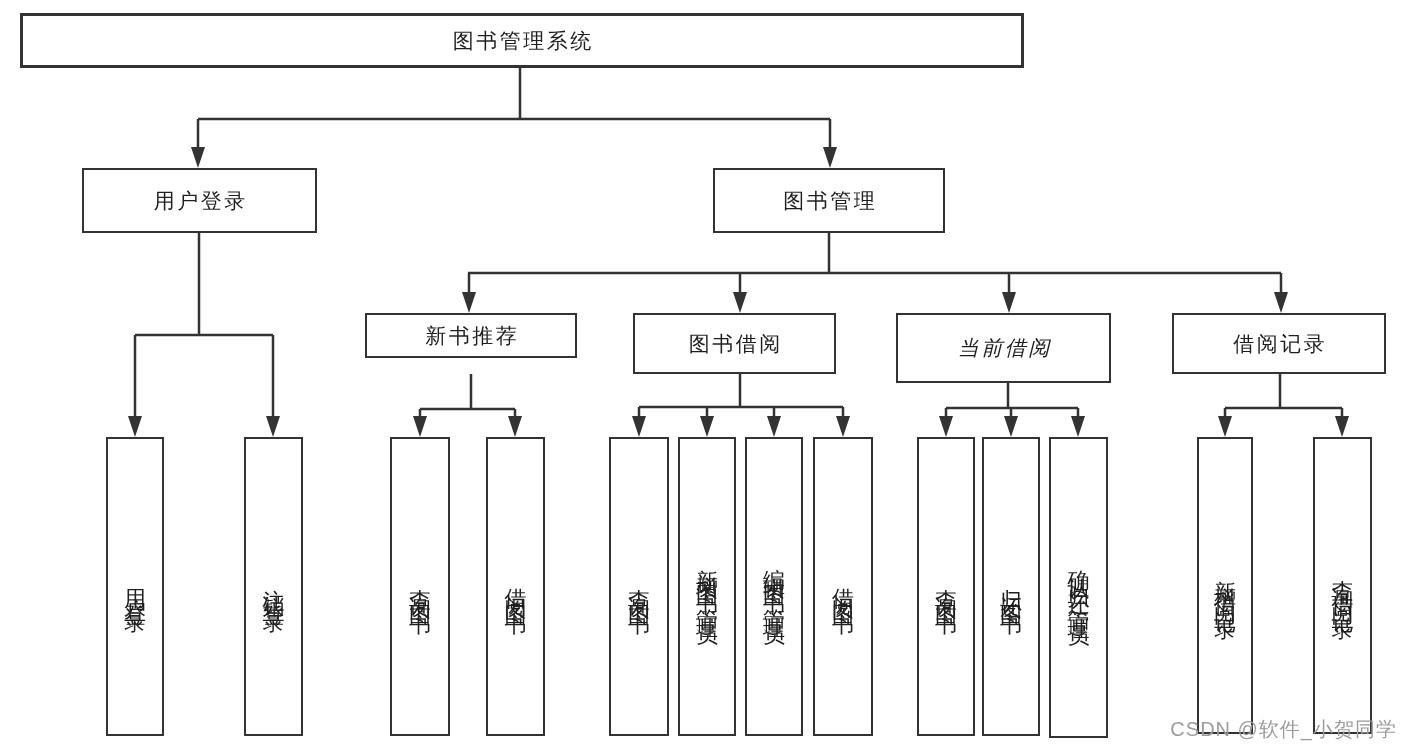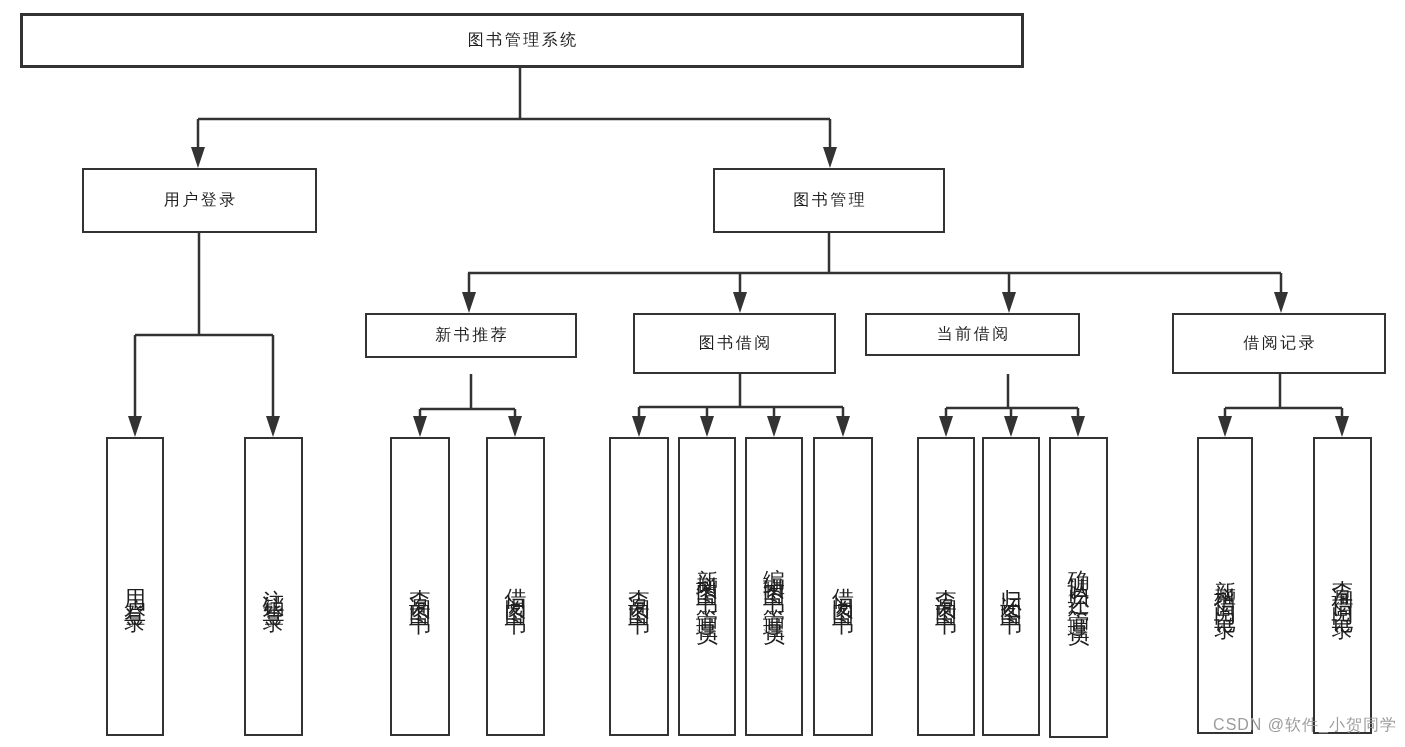--- a/index.html
+++ b/index.html
@@ -17,35 +17,35 @@
     position:absolute;
     box-sizing:border-box;
     background:var(--node-bg,#ffffff);
     border:2.5px solid var(--line,#333333);
     display:flex;align-items:center;justify-content:center;
     color:var(--text,#1f1f1f);
     z-index:2;
   }
   .node.root{border-width:3px;}
   .hlabel{
-    font-size:16px;letter-spacing:2.5px;white-space:nowrap;
+    font-size:21px;letter-spacing:2.5px;white-space:nowrap;
     text-indent:2.5px;
   }
   .vbox .vlabel{
     writing-mode:vertical-rl;
     text-orientation:mixed;
     font-size:22px;
     letter-spacing:8px;
     line-height:1;
     white-space:nowrap;
   }
   .watermark{
     position:absolute;
-    right:8px;bottom:11px;
-    font-size:16px;
+    right:8px;bottom:4px;
+    font-size:20px;
     color:var(--watermark,#9c9c9c);
     z-index:3;
     letter-spacing:1px;
     white-space:nowrap;
   }
 </style>
 </head>
 <body>
 
 <div class="canvas">
@@ -103,21 +103,21 @@
   <div class="node" style="left:713px;top:168px;width:232px;height:65px;text-align:center;">
     <span class="hlabel">图书管理</span>
   </div>
 
   <div class="node" style="left:365px;top:313px;width:212px;height:45px;">
     <span class="hlabel">新书推荐</span>
   </div>
   <div class="node" style="left:633px;top:313px;width:203px;height:61px;">
     <span class="hlabel">图书借阅</span>
   </div>
-  <div class="node" style="left:865px;top:313px;width:215px;height:43px;">
+  <div class="node" style="left:896px;top:313px;width:215px;height:70px;font-style:italic;">
     <span class="hlabel">当前借阅</span>
   </div>
   <div class="node" style="left:1172px;top:313px;width:214px;height:61px;">
     <span class="hlabel">借阅记录</span>
   </div>
 
   <div class="node vbox" style="left:106px;top:437px;width:58px;height:299px;">
     <span class="vlabel">用户登录</span>
   </div>
   <div class="node vbox" style="left:244px;top:437px;width:59px;height:299px;">

